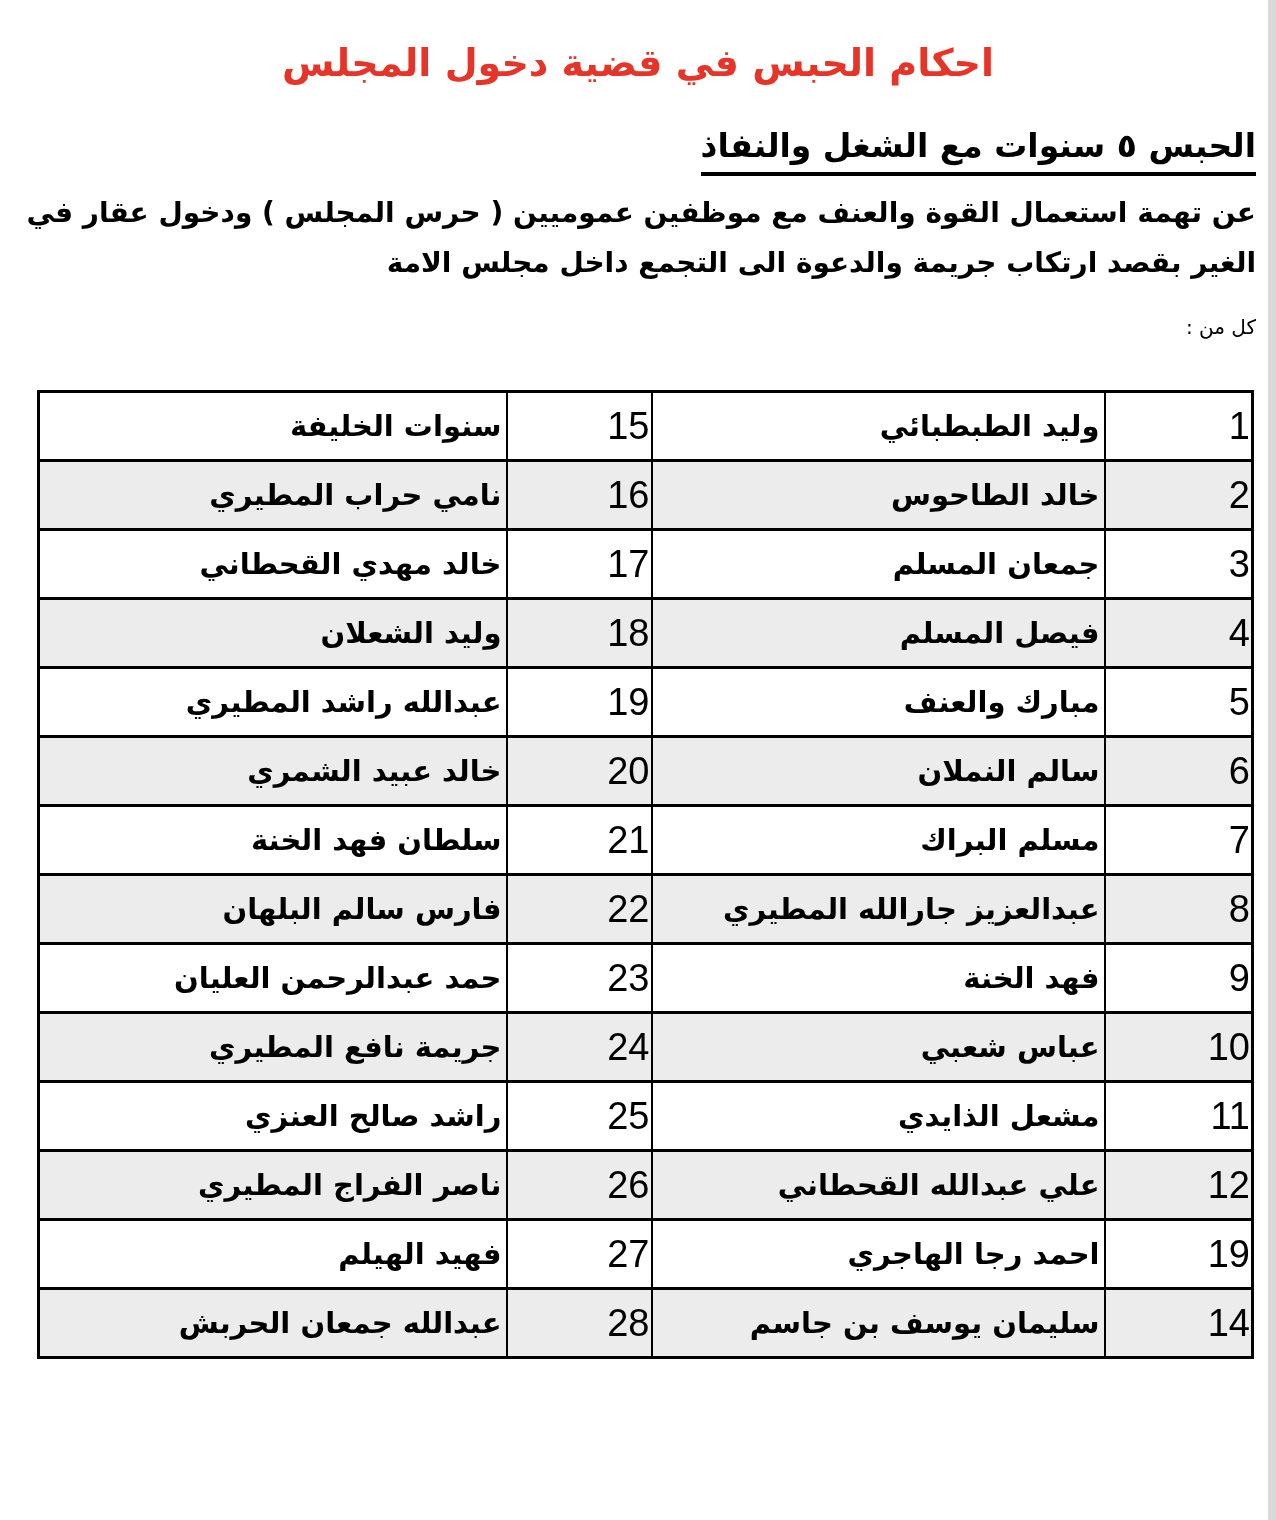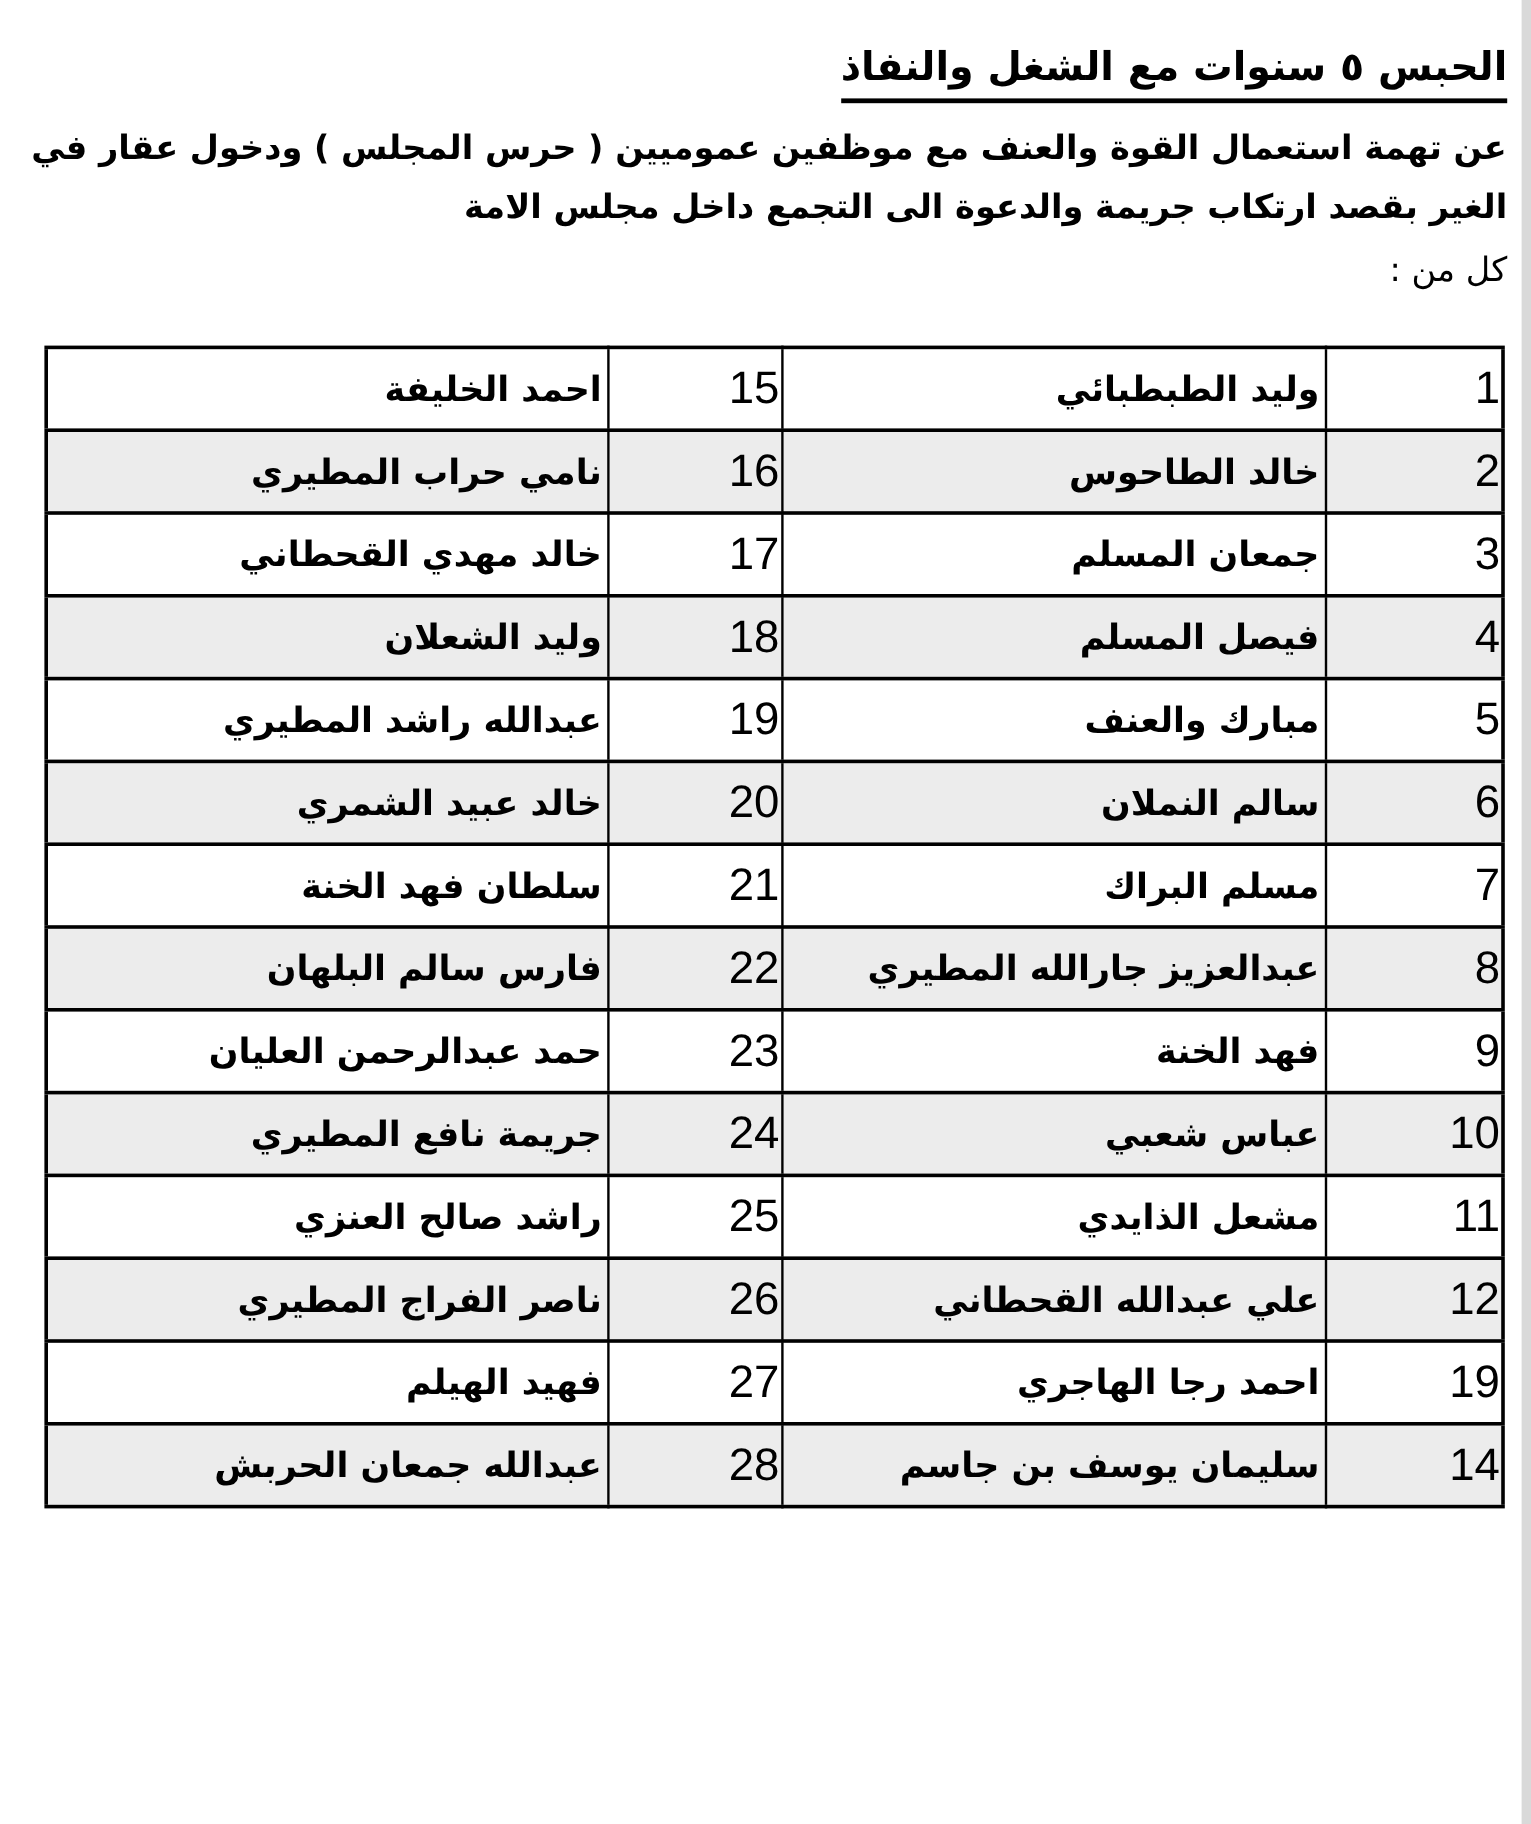--- a/index.html
+++ b/index.html
@@ -62,23 +62,23 @@
     font-size: 28px;
     font-weight: bold;
     line-height: 50px;
     text-align: right;
   }
   .paragraph div {
     white-space: nowrap;
     overflow: hidden;
   }
   .list-intro {
-    margin-top: 8px;
+    margin-top: 20px;
     padding: 0 20px;
-    font-size: 28px;
+    font-size: 20px;
     font-weight: normal;
     line-height: 38px;
     text-align: right;
   }
   table.names-table {
     margin: 44px 22px 0 40px;
     width: 1214px;
     border-collapse: collapse;
     table-layout: fixed;
     border: 3px solid #000;
@@ -110,20 +110,21 @@
     padding: 0 4px 0 2px;
     vertical-align: middle;
   }
 </style>
 </head>
 <body>
 
 <div class="page">
   <div class="edge-strip"></div>
 
+  <h1 class="title" style="color: rgb(231, 52, 40);">احكام الحبس في قضية دخول المجلس</h1>
 
 
   <div class="subtitle-wrap">
     <span class="subtitle">الحبس ٥ سنوات مع الشغل والنفاذ</span>
   </div>
 
   <div class="paragraph">
     <div>عن تهمة استعمال القوة والعنف مع موظفين عموميين ( حرس المجلس ) ودخول عقار في حيازة</div>
     <div>الغير بقصد ارتكاب جريمة والدعوة الى التجمع داخل مجلس الامة</div>
   </div>
@@ -135,21 +136,21 @@
       <col style="width:148px">
       <col style="width:453px">
       <col style="width:145px">
       <col style="width:468px">
     </colgroup>
     <tbody id="table-body">
   <tr>
     <td class="num">1</td>
     <td class="name">وليد الطبطبائي</td>
     <td class="num">15</td>
-    <td class="name">احمد الخليفة</td>
+    <td class="name">سنوات الخليفة</td>
   </tr>
 
   <tr>
     <td class="num">2</td>
     <td class="name">خالد الطاحوس</td>
     <td class="num">16</td>
     <td class="name">نامي حراب المطيري</td>
   </tr>
 
   <tr>

